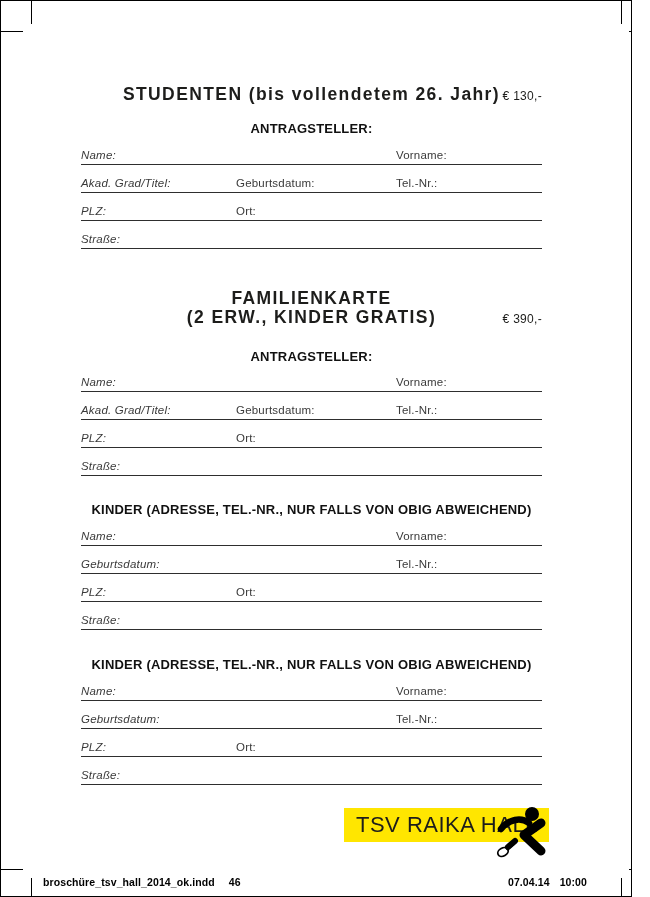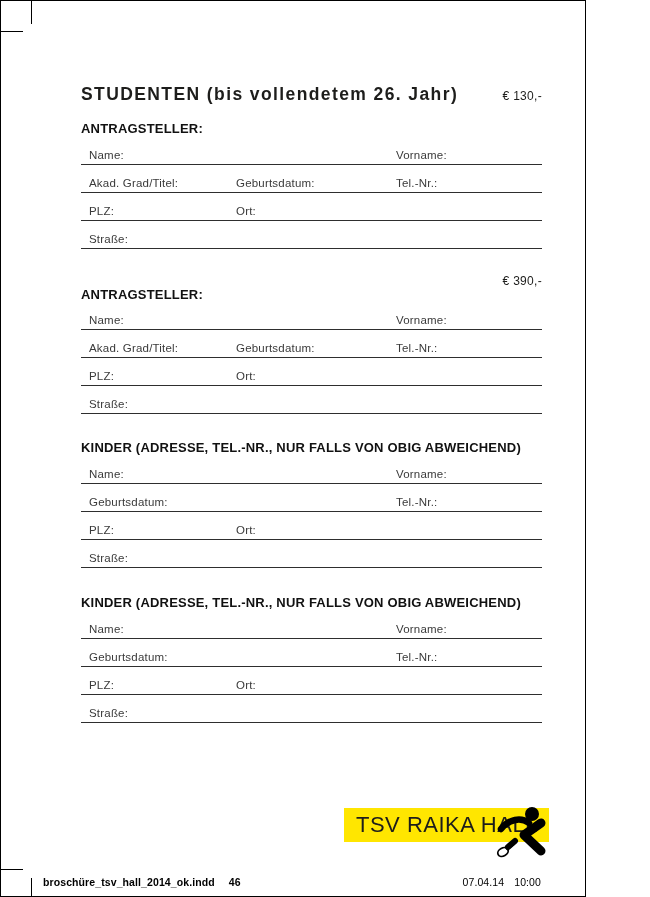--- a/index.html
+++ b/index.html
@@ -4,27 +4,28 @@
 <style>
   :root{
     --accent:#FFE600;
     --ink:#1d1d1b;
     --line:#2e2e2e;
     --label:#3a3a3a;
   }
   html,body{margin:0;padding:0;background:#fff;}
   .page{
     position:relative;
-    width:586px;height:897px;
+    width:632px;height:897px;
     box-sizing:border-box;
     background:#fff;
     border:1px solid #000;
     font-family:"Liberation Sans", sans-serif;
     color:var(--ink);
     overflow:hidden;
+    text-align:center;
   }
   
   .crop{position:absolute;background:#000;}
   
   .content{position:absolute;left:80px;top:84px;width:461px;}
   section{display:block;}
   .title-row{position:relative;}
   .title-line{
     font-weight:bold;font-size:17.5px;line-height:19px;
     letter-spacing:1.4px;color:var(--ink);
@@ -44,21 +45,21 @@
   .rows{margin-top:3px;}
   .sec-2 .rows{margin-top:2px;}
   .field-row{
     position:relative;height:27px;
     border-bottom:1px solid var(--line);
   }
   .field-label{
     position:absolute;bottom:3px;
     font-size:11.5px;letter-spacing:0.2px;color:var(--label);
   }
-  .col-0{left:8px;}
+  .col-0{left:0;font-style:italic;}
   .col-1{left:155px;}
   .col-2{left:315px;}
   
   .logo-box{
     position:absolute;left:343px;top:807px;width:205px;height:34px;
     background:var(--accent);
     display:flex;align-items:center;
   }
   .logo-text{
     padding-left:12px;
@@ -66,21 +67,21 @@
   }
   .logo-figure{position:absolute;left:492px;top:800px;width:58px;height:58px;}
   
   .footer-left{
     position:absolute;left:42px;top:875px;
     font-size:10.5px;font-weight:bold;color:#000;letter-spacing:0.1px;
   }
   .footer-left .pageno{margin-left:14px;margin-top:32px;}
   .footer-right{
     position:absolute;right:44px;top:875px;
-    font-size:10.5px;font-weight:normal;color:#000;letter-spacing:0.1px;
+    font-size:10.5px;font-weight:bold;color:#000;letter-spacing:0.1px;
   }
   .footer-right .time{margin-left:10px;}
 </style>
 </head>
 <body>
 
 <div class="page">
 
   <div class="crop" style="left:30px;top:0;width:1px;height:23px;"></div>
   <div class="crop" style="left:0;top:30px;width:22px;height:1px;"></div>
@@ -114,20 +115,22 @@
             <span class="field-label col-1">Ort:</span>
           </div>
           <div class="field-row">
             <span class="field-label col-0">Straße:</span>
           </div>
         </div>
     </section>
 
     <section class="sec-2">
       <div class="title-row">
+        <div class="title-line">FAMILIENKARTE</div>
+        <div class="title-line">(2 ERW., KINDER GRATIS)</div>
         <span class="price">€ 390,-</span>
       </div>
       <div class="subheading">ANTRAGSTELLER:</div>
       <div class="rows">
           <div class="field-row">
             <span class="field-label col-0">Name:</span>
             <span class="field-label col-2">Vorname:</span>
           </div>
           <div class="field-row">
             <span class="field-label col-0">Akad. Grad/Titel:</span>

